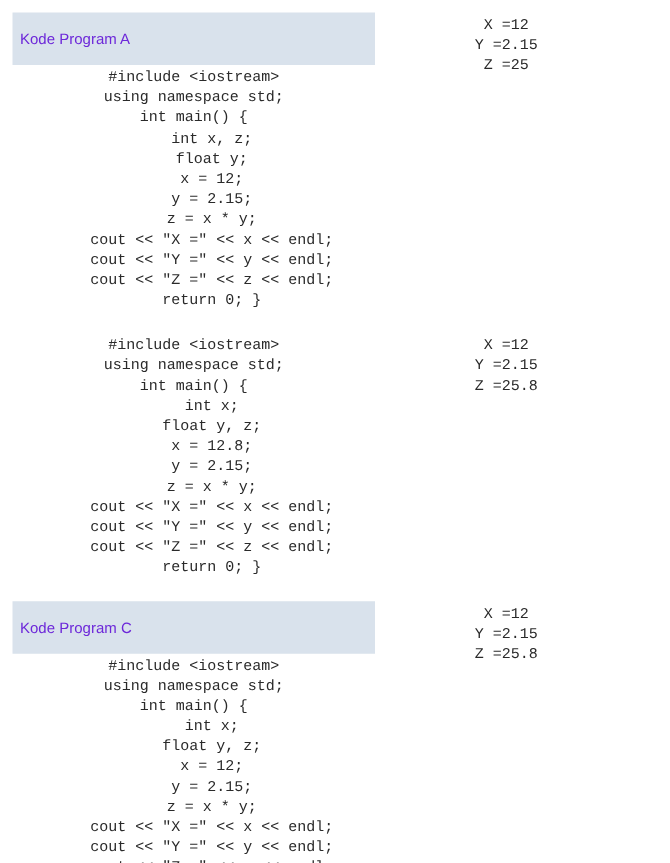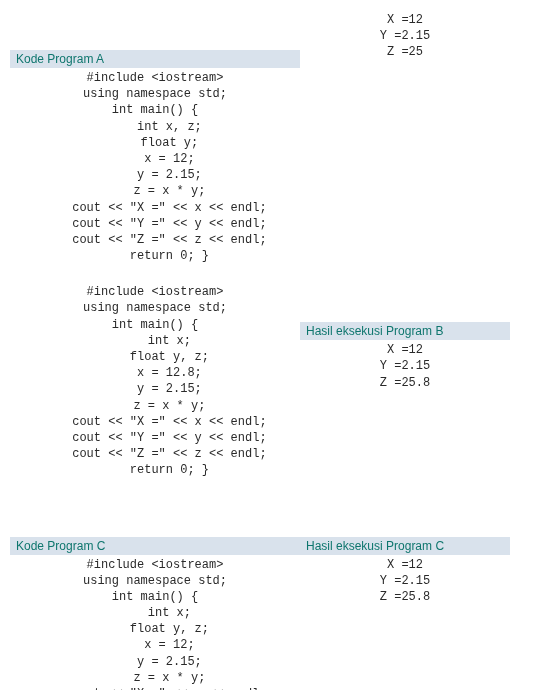--- a/index.html
+++ b/index.html
@@ -17,25 +17,24 @@
     margin-bottom: 18px;
   }
   .col-left {
     width: 290px;
   }
   .col-right {
     width: 210px;
   }
   .header {
     background: #d9e2ec;
-    padding: 2px 6px;
-    color: #0f766e;
+    padding: 14px 6px;
+    color: #6d28d9;
     font-family: Verdana, Geneva, sans-serif;
     font-size: 12px;
-    margin-top: 40px;
   }
   pre.code {
     font-family: "Courier New", Courier, monospace;
     font-size: 12px;
     line-height: 1.35;
     white-space: pre;
     margin: 2px 0 0 0;
     color: #2a2a2a;
     text-align: center;
   }
@@ -75,21 +74,20 @@
     float y, z;
     x = 12.8;
     y = 2.15;
     z = x * y;
     cout &lt;&lt; "X =" &lt;&lt; x &lt;&lt; endl;
     cout &lt;&lt; "Y =" &lt;&lt; y &lt;&lt; endl;
     cout &lt;&lt; "Z =" &lt;&lt; z &lt;&lt; endl;
     return 0; }</pre>
   </div>
   <div class="col-right">
-    <div class="header">Hasil eksekusi Program B</div>
     <pre class="code">X =12
 Y =2.15
 Z =25.8</pre>
   </div>
 </div>
 
 <div class="block">
   <div class="col-left">
     <div class="header">Kode Program C</div>
     <pre class="code">#include &lt;iostream&gt;
@@ -99,18 +97,17 @@
     float y, z;
     x = 12;
     y = 2.15;
     z = x * y;
     cout &lt;&lt; "X =" &lt;&lt; x &lt;&lt; endl;
     cout &lt;&lt; "Y =" &lt;&lt; y &lt;&lt; endl;
     cout &lt;&lt; "Z =" &lt;&lt; z &lt;&lt; endl;
     return 0; }</pre>
   </div>
   <div class="col-right">
-    <div class="header">Hasil eksekusi Program C</div>
     <pre class="code">X =12
 Y =2.15
 Z =25.8</pre>
   </div>
 </div>
 
 </body></html>

